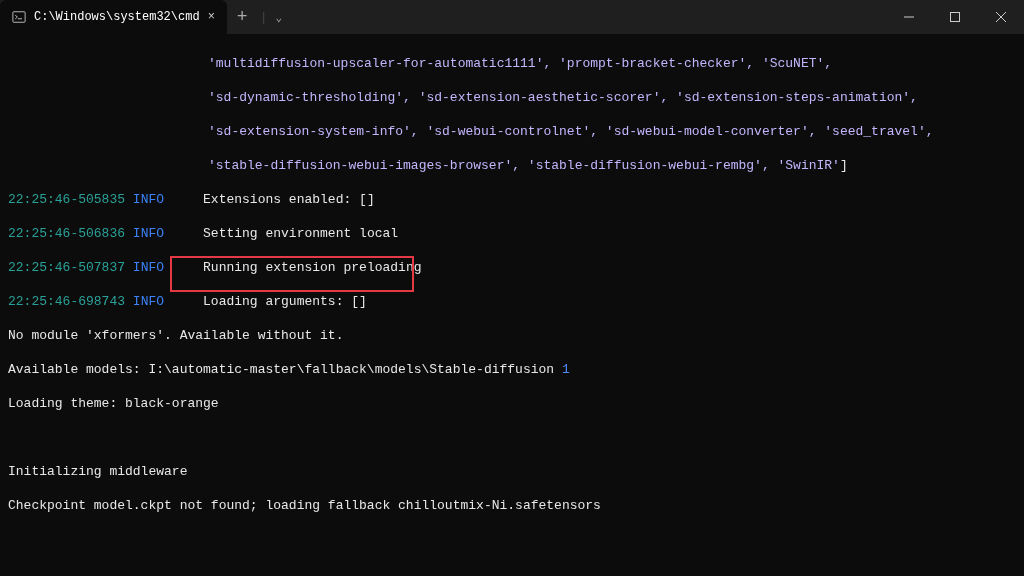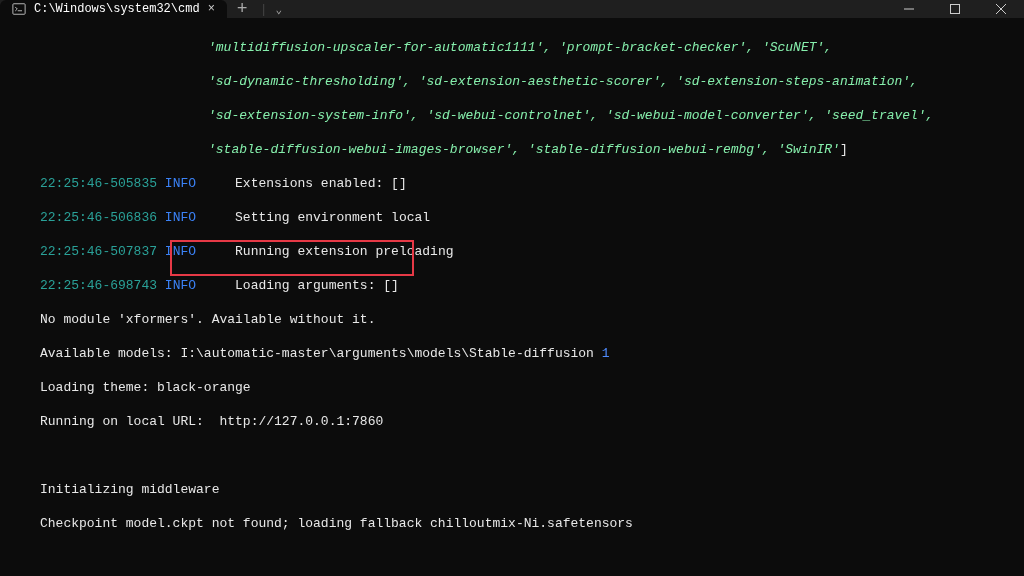--- a/index.html
+++ b/index.html
@@ -9,21 +9,21 @@
     font-size: 13px;
     color: #cccccc;
     width: 1024px;
     height: 576px;
     overflow: hidden;
     display: flex;
     flex-direction: column;
   }
   .titlebar {
     background: #1f1f1f;
-    height: 18px;
+    height: 34px;
     display: flex;
     align-items: center;
     justify-content: space-between;
   }
   .tabs {
     display: flex;
     align-items: center;
     height: 100%;
   }
   .tab {
@@ -55,23 +55,23 @@
     cursor: pointer;
   }
   .terminal {
     flex: 1;
     padding: 4px 8px 4px 8px;
     white-space: pre;
     line-height: 17px;
     overflow: hidden;
     position: relative;
   }
-  .line { white-space: pre; margin-left: 32px; }
+  .line { white-space: pre; }
   .indent { margin-left: 200px; }
-  .green { color: #86efac; font-style: italic; }
+  .green { color: #c4b5fd; }
   .blue { color: #4f8cff; }
   .white { color: #e8e8e8; }
   .info-label { color: #3b82f6; }
   .ts { color: #2aa198; }
   .redbox {
     position: absolute;
     border: 2px solid #e63946;
     pointer-events: none;
   }
   @keyframes blink { 50% { opacity: 0; } }
@@ -118,23 +118,22 @@
 <div class="terminal">
 <div class="line indent green">'multidiffusion-upscaler-for-automatic1111', 'prompt-bracket-checker', 'ScuNET',</div>
 <div class="line indent green">'sd-dynamic-thresholding', 'sd-extension-aesthetic-scorer', 'sd-extension-steps-animation',</div>
 <div class="line indent green">'sd-extension-system-info', 'sd-webui-controlnet', 'sd-webui-model-converter', 'seed_travel',</div>
 <div class="line indent"><span class="green">'stable-diffusion-webui-images-browser', 'stable-diffusion-webui-rembg', 'SwinIR'</span><span class="white">]</span></div>
 <div class="line"><span class="ts">22:25:46-505835 </span><span class="info-label">INFO</span><span class="white">     Extensions enabled: []</span></div>
 <div class="line"><span class="ts">22:25:46-506836 </span><span class="info-label">INFO</span><span class="white">     Setting environment local</span></div>
 <div class="line"><span class="ts">22:25:46-507837 </span><span class="info-label">INFO</span><span class="white">     Running extension preloading</span></div>
 <div class="line"><span class="ts">22:25:46-698743 </span><span class="info-label">INFO</span><span class="white">     Loading arguments: []</span></div>
 <div class="line white">No module 'xformers'. Available without it.</div>
-<div class="line"><span class="white">Available models: I:\automatic-master\arguments\models\Stable-diffusion </span><span class="blue">1</span></div>
+<div class="line"><span class="white">Available models: I:\automatic-master\fallback\models\Stable-diffusion </span><span class="blue">1</span></div>
 <div class="line white">Loading theme: black-orange</div>
-<div class="line white">Running on local URL:  http://127.0.0.1:7860</div>
 <div class="line">&nbsp;</div>
 <div class="line white">Initializing middleware</div>
 <div class="line white">Checkpoint model.ckpt not found; loading fallback chilloutmix-Ni.safetensors</div>
 
 
 
 
 
 
 

